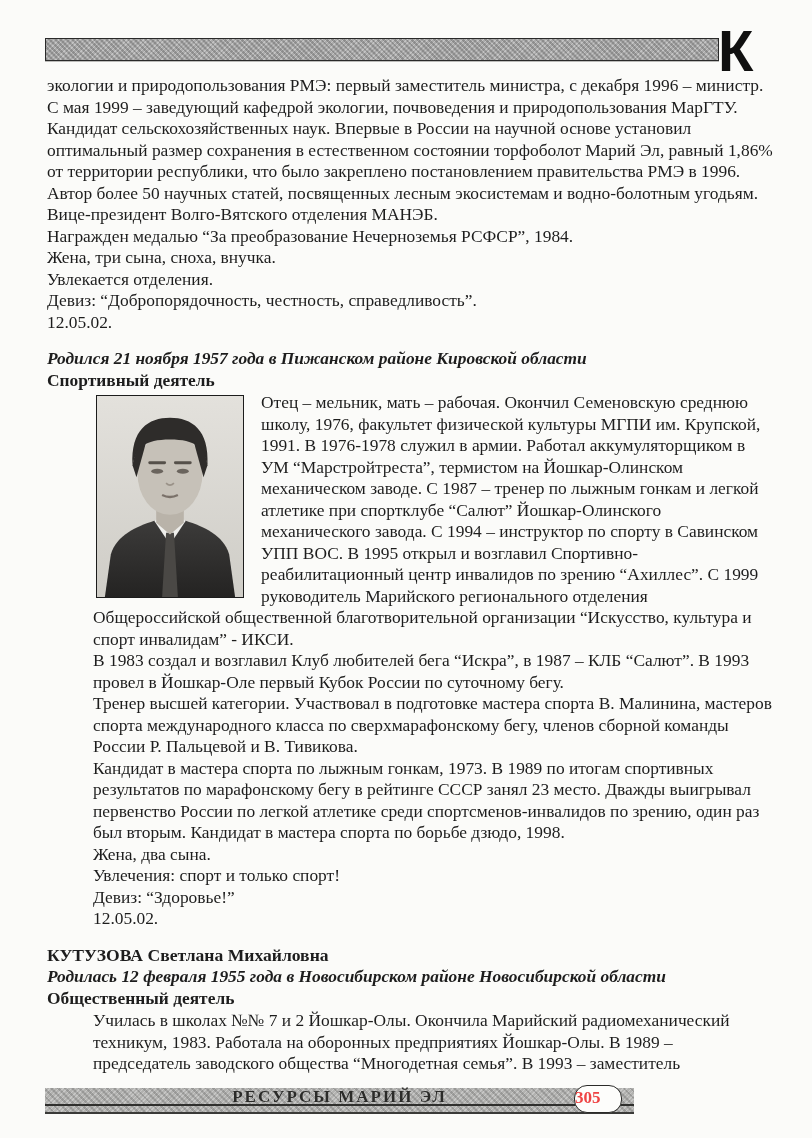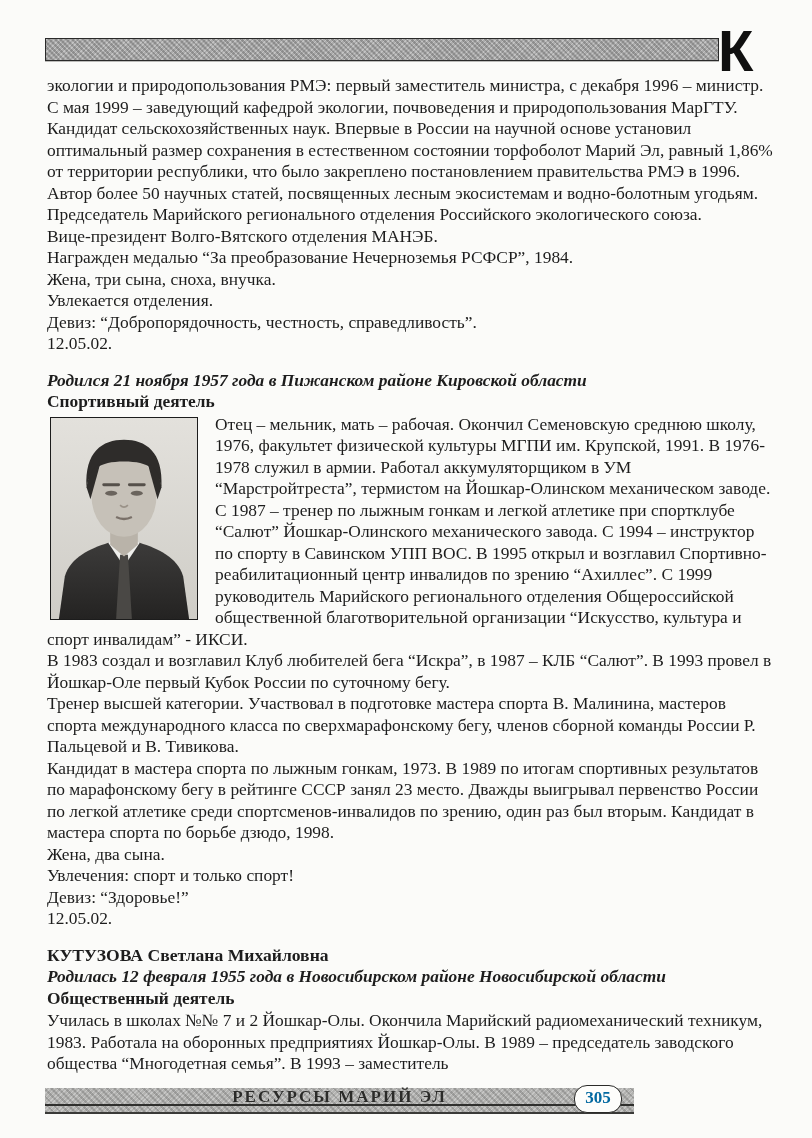--- a/index.html
+++ b/index.html
@@ -33,21 +33,21 @@
   
   .content{
     position:absolute;left:47px;top:75px;width:726px;
     font-size:17.4px;line-height:21.5px;
   }
   .content p{margin:0;}
   .entry{margin-top:15px;}
   .entry-name{font-weight:bold;font-size:17.6px;}
   .entry-born{font-weight:bold;font-style:italic;}
   .entry-role{font-weight:bold;}
-  .entry-body{margin-top:1px;}
+  .entry-body{margin-top:1px;margin-left:46px;}
 
   
   .photo-frame{
     float:left;
     width:148px;height:203px;
     margin:3px 17px 4px 3px;
     border:1.5px solid #1c1c1c;
     background:#dcdad5;
     box-sizing:border-box;
     overflow:hidden;
@@ -74,39 +74,37 @@
     font-weight:bold;font-size:17px;line-height:17px;
     letter-spacing:2px;color:#2b2b29;
     text-shadow:0 0 1px rgba(255,255,255,.6);
   }
   .page-number-badge{
     position:absolute;right:12px;top:-3px;
     width:46px;height:26px;
     background:#fdfdfb;
     border:1.5px solid #2b2b29;
     border-radius:13px;
-    text-align:center;
     font-weight:bold;font-size:17px;line-height:24px;
-    color:#0369a1;
+    color:#ef4444;
   }
 </style>
 </head>
 <body>
 
 <div class="page">
 
   <div class="header-band"></div>
   <div class="section-letter">К</div>
 
   <div class="content">
 
     <div>
       <p>экологии и природопользования РМЭ: первый заместитель министра, с декабря 1996 – министр. С мая 1999 – заведующий кафедрой экологии, почвоведения и природопользования МарГТУ.</p>
       <p>Кандидат сельскохозяйственных наук. Впервые в России на научной основе установил оптимальный размер сохранения в естественном состоянии торфоболот Марий Эл, равный 1,86% от территории республики, что было закреплено постановлением правительства РМЭ в 1996. Автор более 50 научных статей, посвященных лесным экосистемам и водно-болотным угодьям.</p>
-      <p>Председатель Марийского регионального отделения Российского экологического союза.</p>
       <p>Вице-президент Волго-Вятского отделения МАНЭБ.</p>
       <p>Награжден медалью “За преобразование Нечерноземья РСФСР”, 1984.</p>
       <p>Жена, три сына, сноха, внучка.</p>
       <p>Увлекается отделения.</p>
       <p>Девиз: “Добропорядочность, честность, справедливость”.</p>
       <p>12.05.02.</p>
     </div>
 
     <div class="entry">
       <p class="entry-born">Родился 21 ноября 1957 года в Пижанском районе Кировской области</p>

